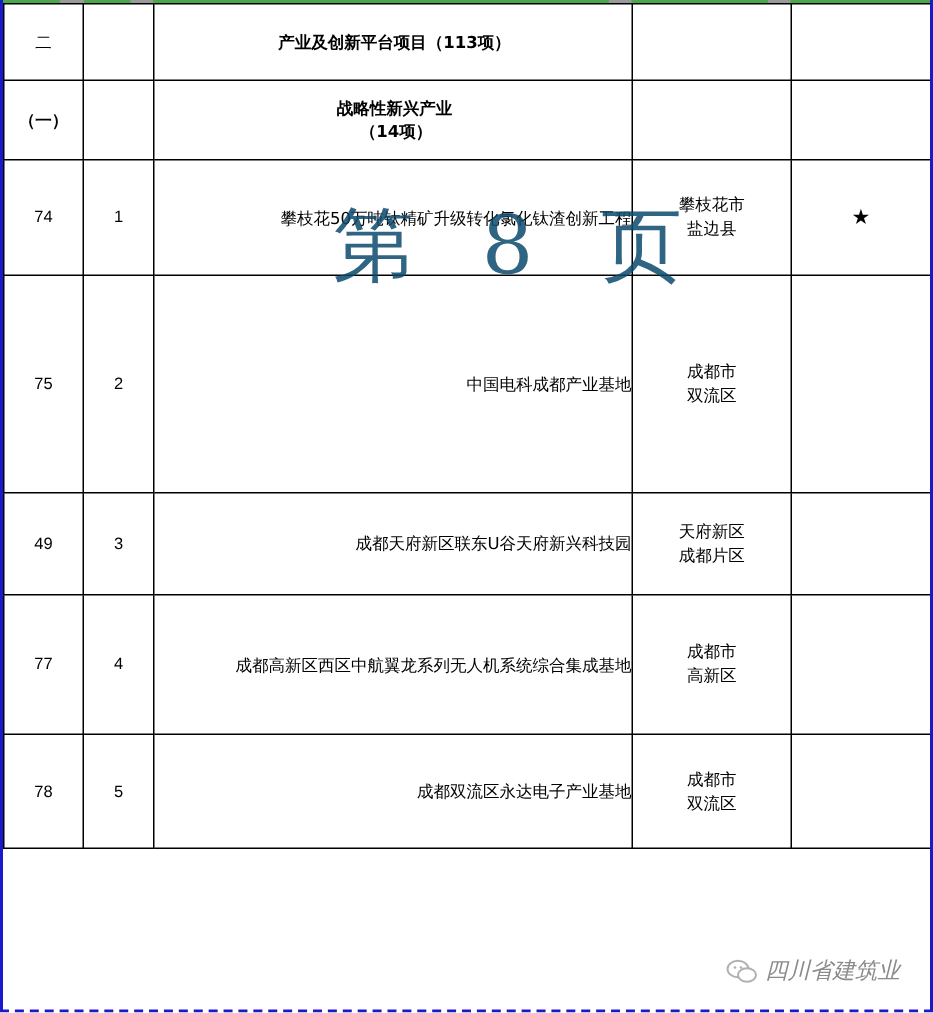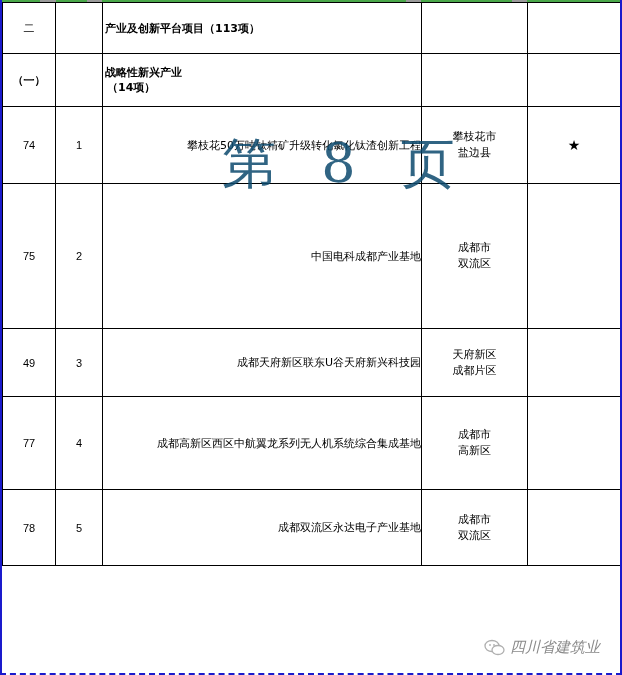--- a/index.html
+++ b/index.html
@@ -9,21 +9,21 @@
            border-left:2px solid #1a1acc; border-right:2px solid #1a1acc; border-bottom:2px dashed #1a1acc; }
   .topline { position:absolute; left:0; top:0; width:622px; height:2px; background:#4aa84a; }
   .topmark { position:absolute; top:0; height:2px; background:#9a9a9a; }
   table { position:absolute; left:2px; top:2px; border-collapse:collapse; table-layout:fixed; }
   td { border:1px solid #000; padding:0; font-size:11px; vertical-align:middle; }
   td.c-idx, td.c-num { text-align:center; font-family:Liberation Sans, sans-serif; font-size:11px; }
   td.c-name { text-align:right; padding-left:18px;margin-left:36px; }
   td.c-loc { text-align:center; line-height:16px; }
   td.c-mark { text-align:center; font-size:14px; }
   .bold { font-weight:bold; }
-  .hdr-name { font-weight:bold; font-size:11px; padding-left:2px; }
+  .hdr-name { font-weight:bold; font-size:11px; padding-left:2px;text-align:center; }
   .watermark { position:absolute; left:222px; top:128px; font-family:"DejaVu Serif","Liberation Serif",serif;
                font-size:54px; color:#0c4a6e; letter-spacing:14px; pointer-events:none; opacity:0.85; }
   .brand { position:absolute; left:484px; top:638px; font-size:15px; color:#8a8a8a; display:flex; align-items:center; gap:4px; pointer-events:none;font-style:italic; }
   .brand svg { width:22px; height:18px; }
 </style>
 </head>
 <body>
 
 <div class="topline"></div>
 <div class="topmark" style="left:40px;width:16px;"></div>

